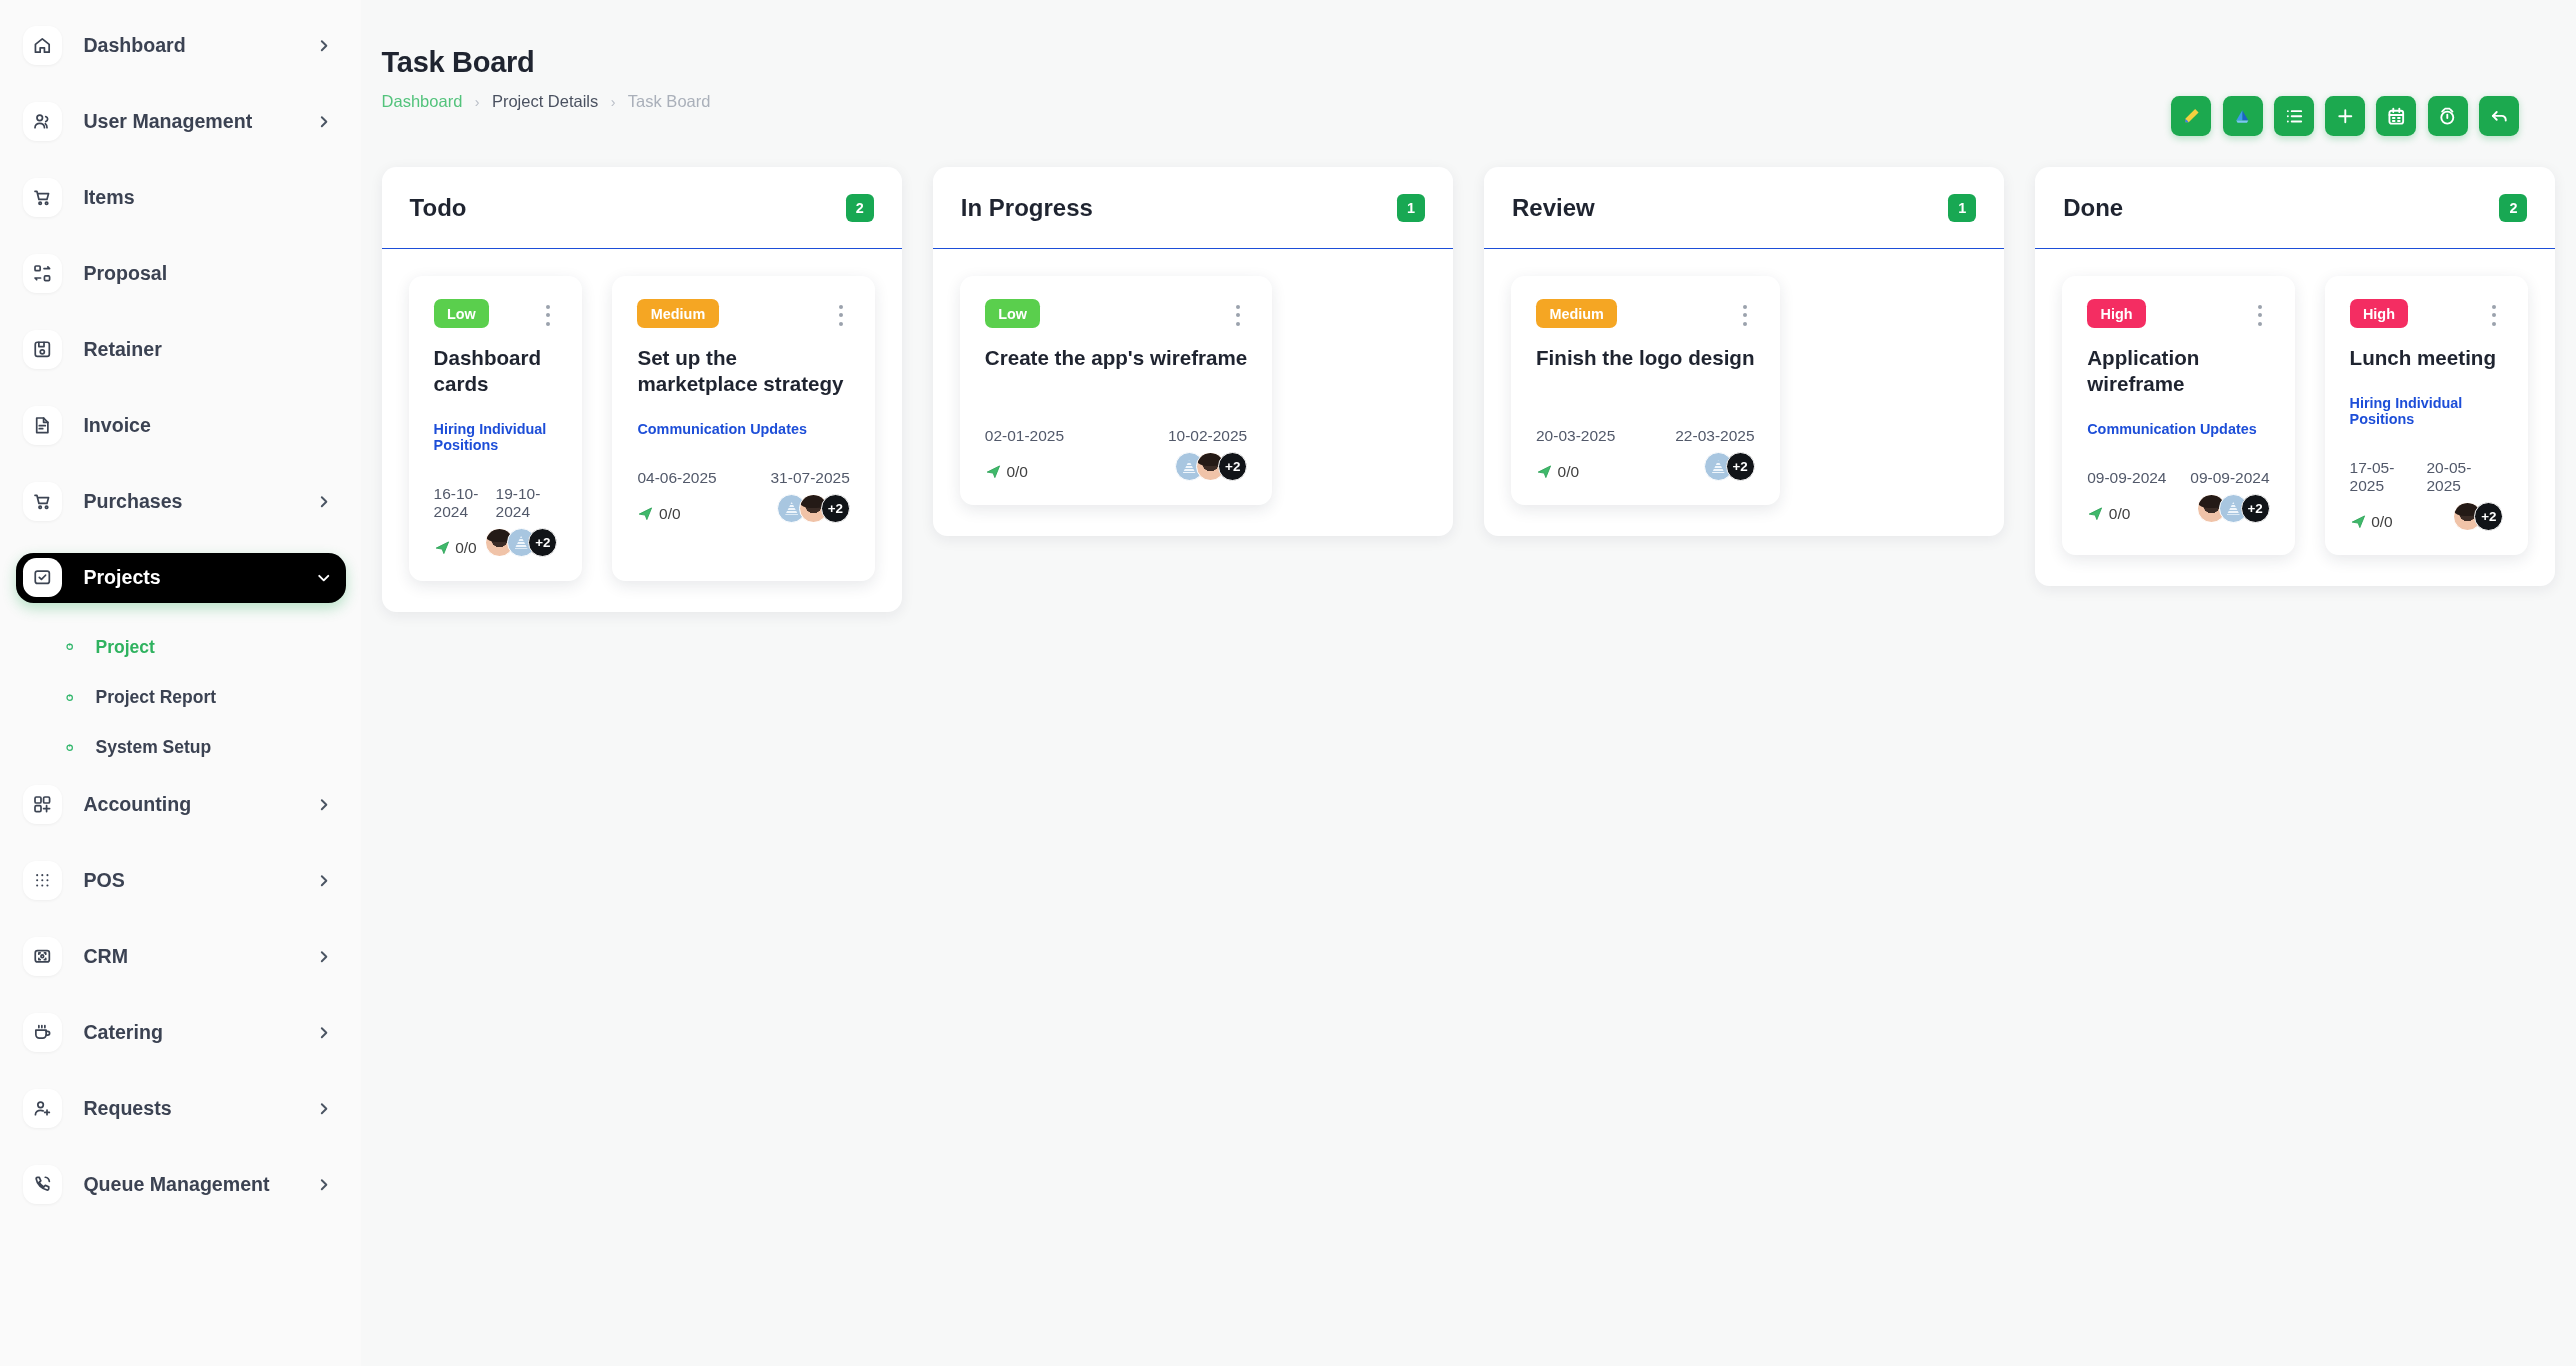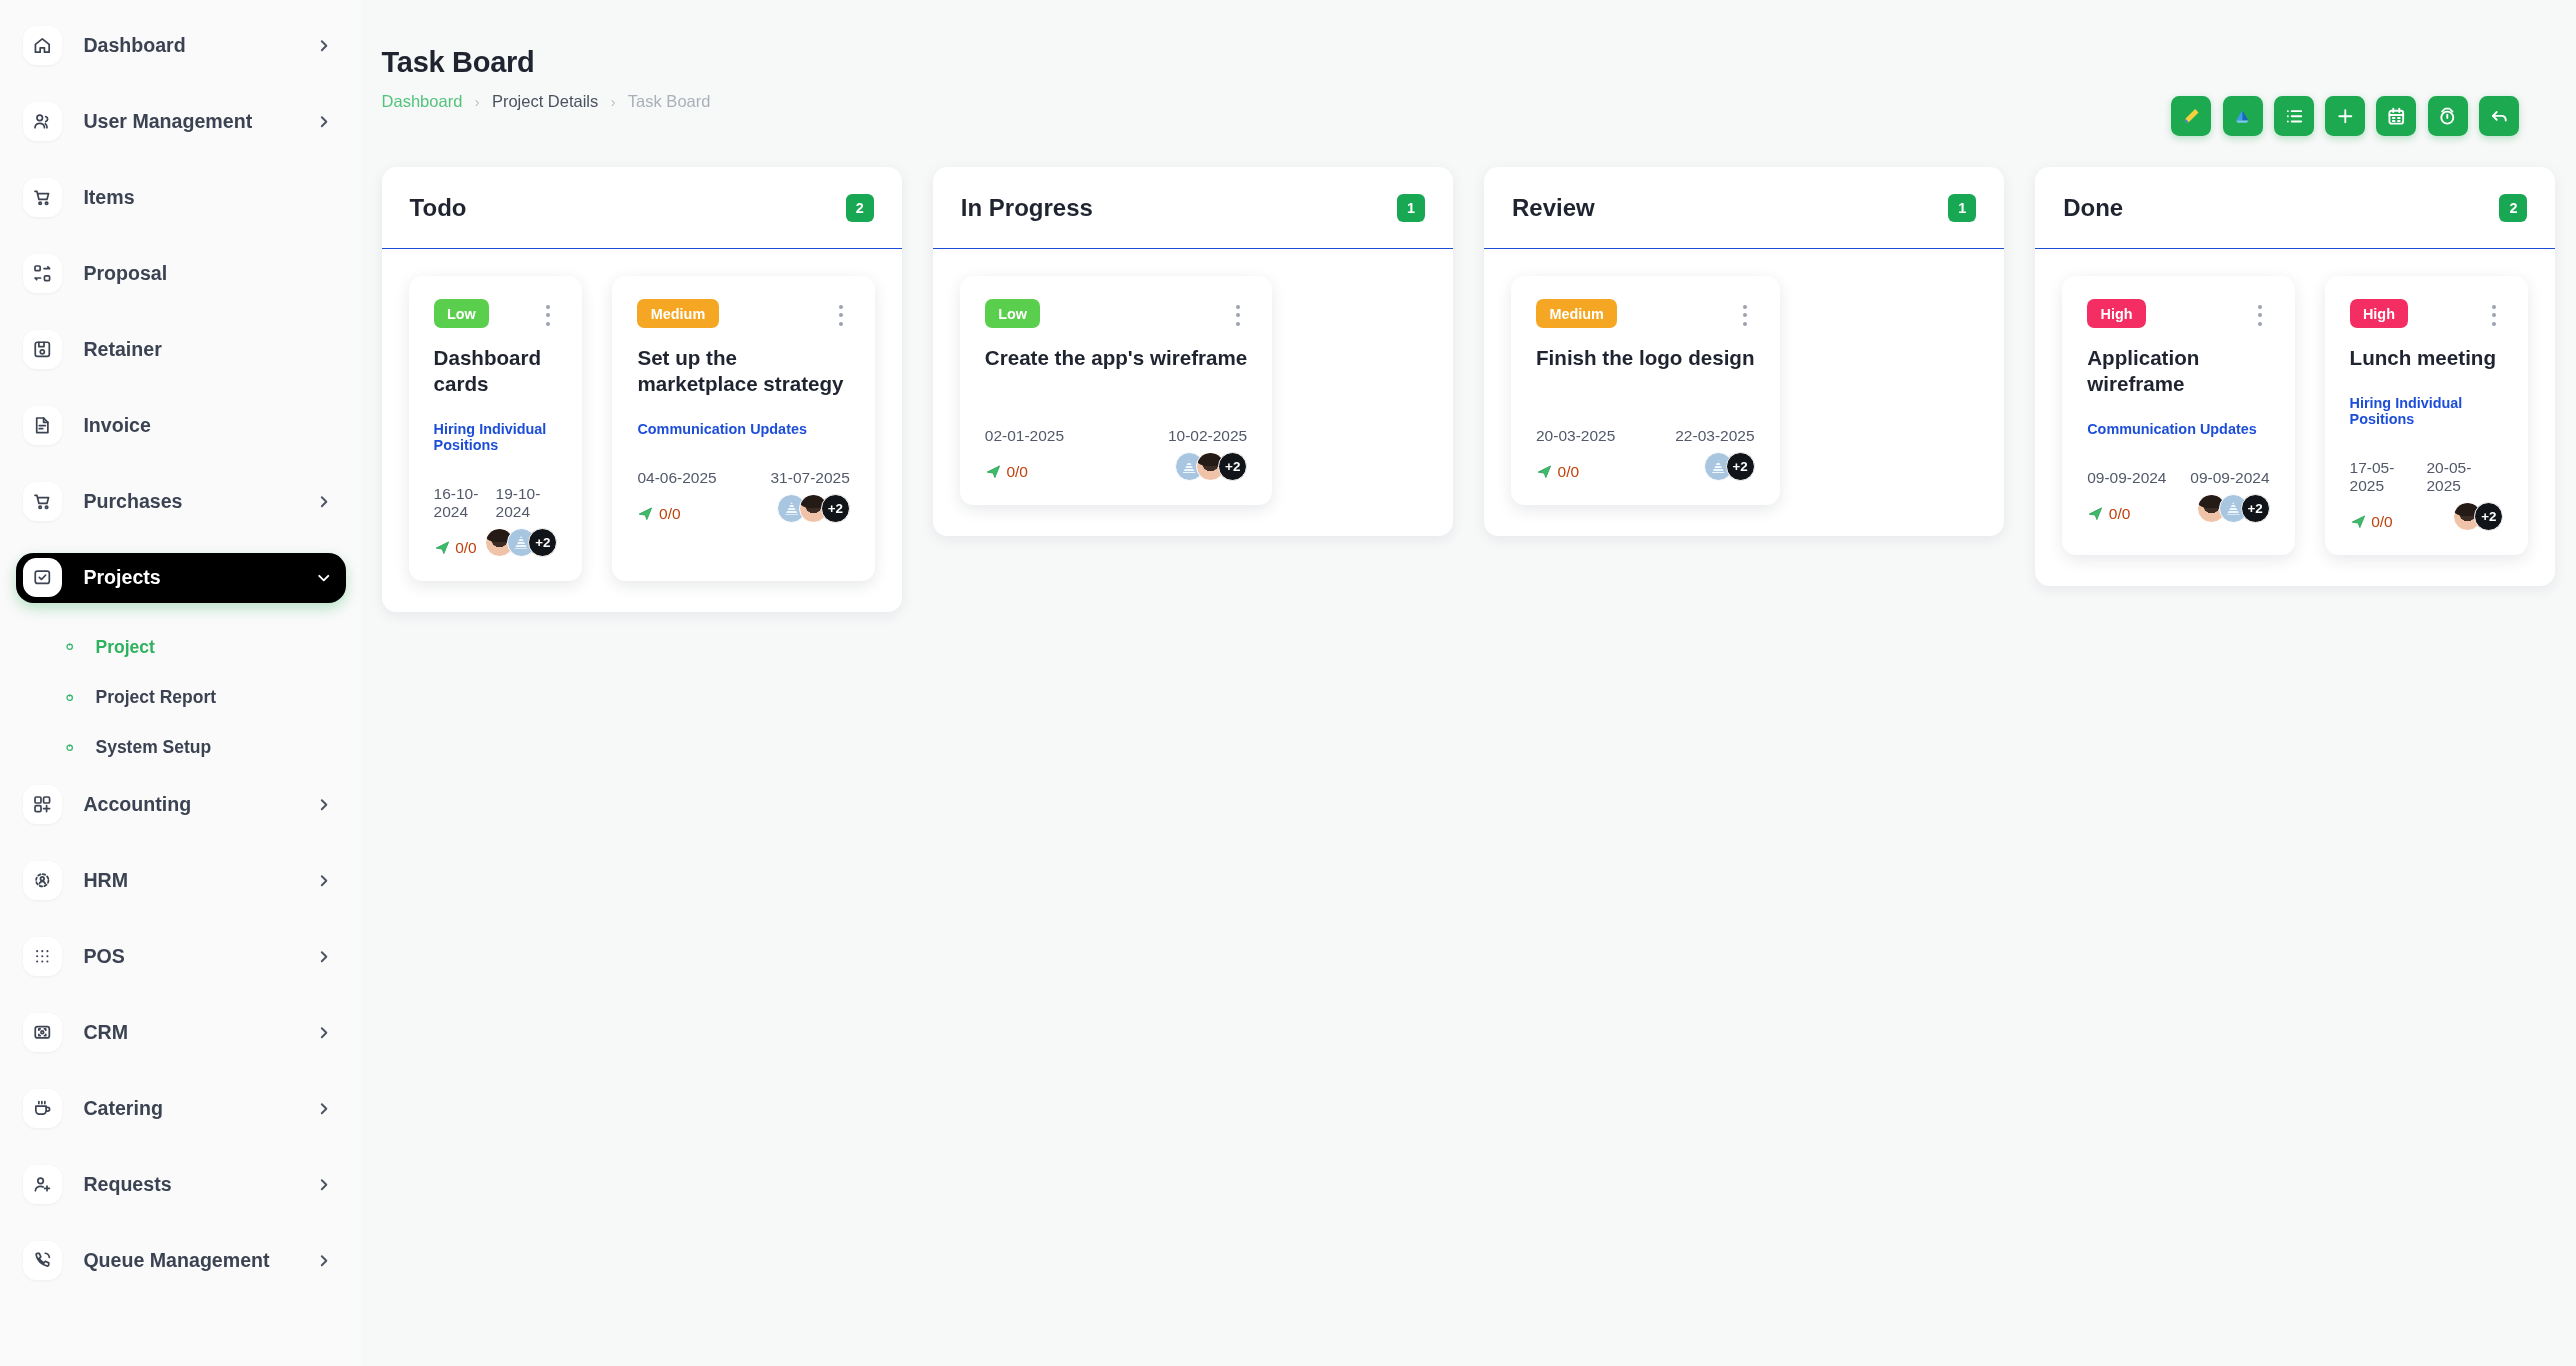--- a/index.html
+++ b/index.html
@@ -155,21 +155,21 @@
   .card-title { font-size: 20.6px; font-weight: 700; color: #1f2430; margin-top: 13.4px; line-height: 1.25; }
   .card-sub { font-size: 14.4px; font-weight: 600; color: #1d4ed8; margin-top: 24px; }
   .card-spacer { height: 24px; }
 
   .card-foot { margin-top: 32px; }
   .dates { display: flex; align-items: center; justify-content: space-between; }
   .date { font-size: 15.5px; color: #52596a; font-weight: 500; }
   .foot-row { display: flex; align-items: flex-end; justify-content: space-between; margin-top: 7.2px; }
   .progress { display: flex; align-items: center; gap: 4.1px; }
   .progress svg { width: 17.5px; height: 17.5px; }
-  .progress-text { font-size: 15.5px; color: #c2410c; font-weight: 500; }
+  .progress-text { font-size: 15.5px; color: #404040; font-weight: 500; }
 
   .avatars { display: flex; align-items: center; }
   .avatar {
     width: 29px; height: 29px; border-radius: 50%;
     margin-left: -7.2px;
     border: 1.5px solid #ffffff;
     overflow: hidden;
     position: relative;
     background: #cfcfcf;
   }
@@ -323,33 +323,20 @@
     <div class="nav-item">
       <span class="nav-icon">
         <svg viewBox="0 0 24 24">
               <rect x="3.5" y="3.5" width="7" height="7" rx="1.6"></rect>
               <rect x="13.5" y="3.5" width="7" height="7" rx="1.6"></rect>
               <rect x="3.5" y="13.5" width="7" height="7" rx="1.6"></rect>
               <path d="M17 13.5v7M13.5 17h7"></path>
             </svg>
       </span>
       <span class="nav-label">Accounting</span>
-      <svg class="nav-chevron" viewBox="0 0 24 24">
-            <path d="M9 5l7 7-7 7"></path>
-          </svg>
-    </div>
-    <div class="nav-item">
-      <span class="nav-icon">
-        <svg viewBox="0 0 24 24">
-              <circle cx="12" cy="12" r="7.2" stroke-dasharray="3 2.6"></circle>
-              <circle cx="12" cy="10.2" r="2.1"></circle>
-              <path d="M8.6 16c.6-1.8 1.9-2.7 3.4-2.7s2.8.9 3.4 2.7"></path>
-            </svg>
-      </span>
-      <span class="nav-label">HRM</span>
       <svg class="nav-chevron" viewBox="0 0 24 24">
             <path d="M9 5l7 7-7 7"></path>
           </svg>
     </div>
     <div class="nav-item">
       <span class="nav-icon">
         <svg viewBox="0 0 24 24">
               <circle cx="6" cy="6" r="1.2" fill="#3c4453" stroke="none"></circle>
               <circle cx="12" cy="6" r="1.2" fill="#3c4453" stroke="none"></circle>
               <circle cx="18" cy="6" r="1.2" fill="#3c4453" stroke="none"></circle>

